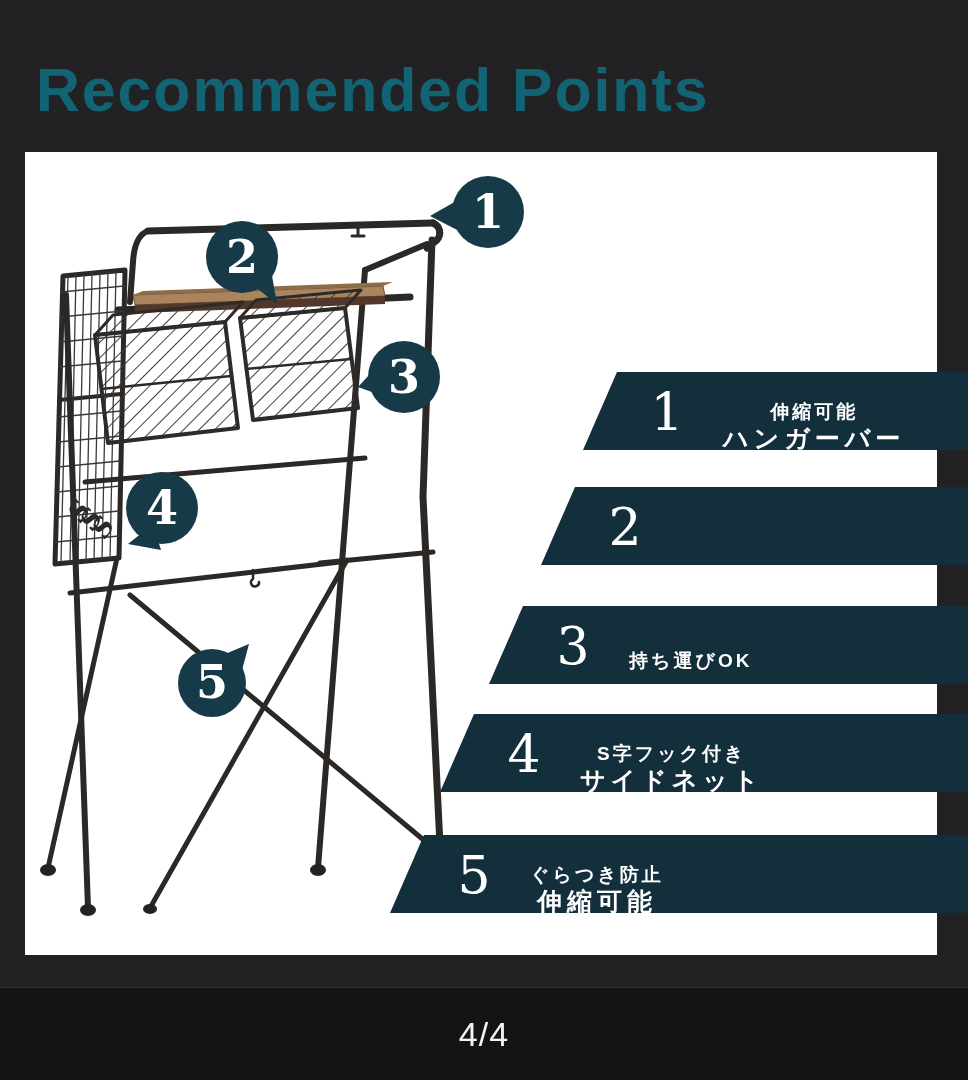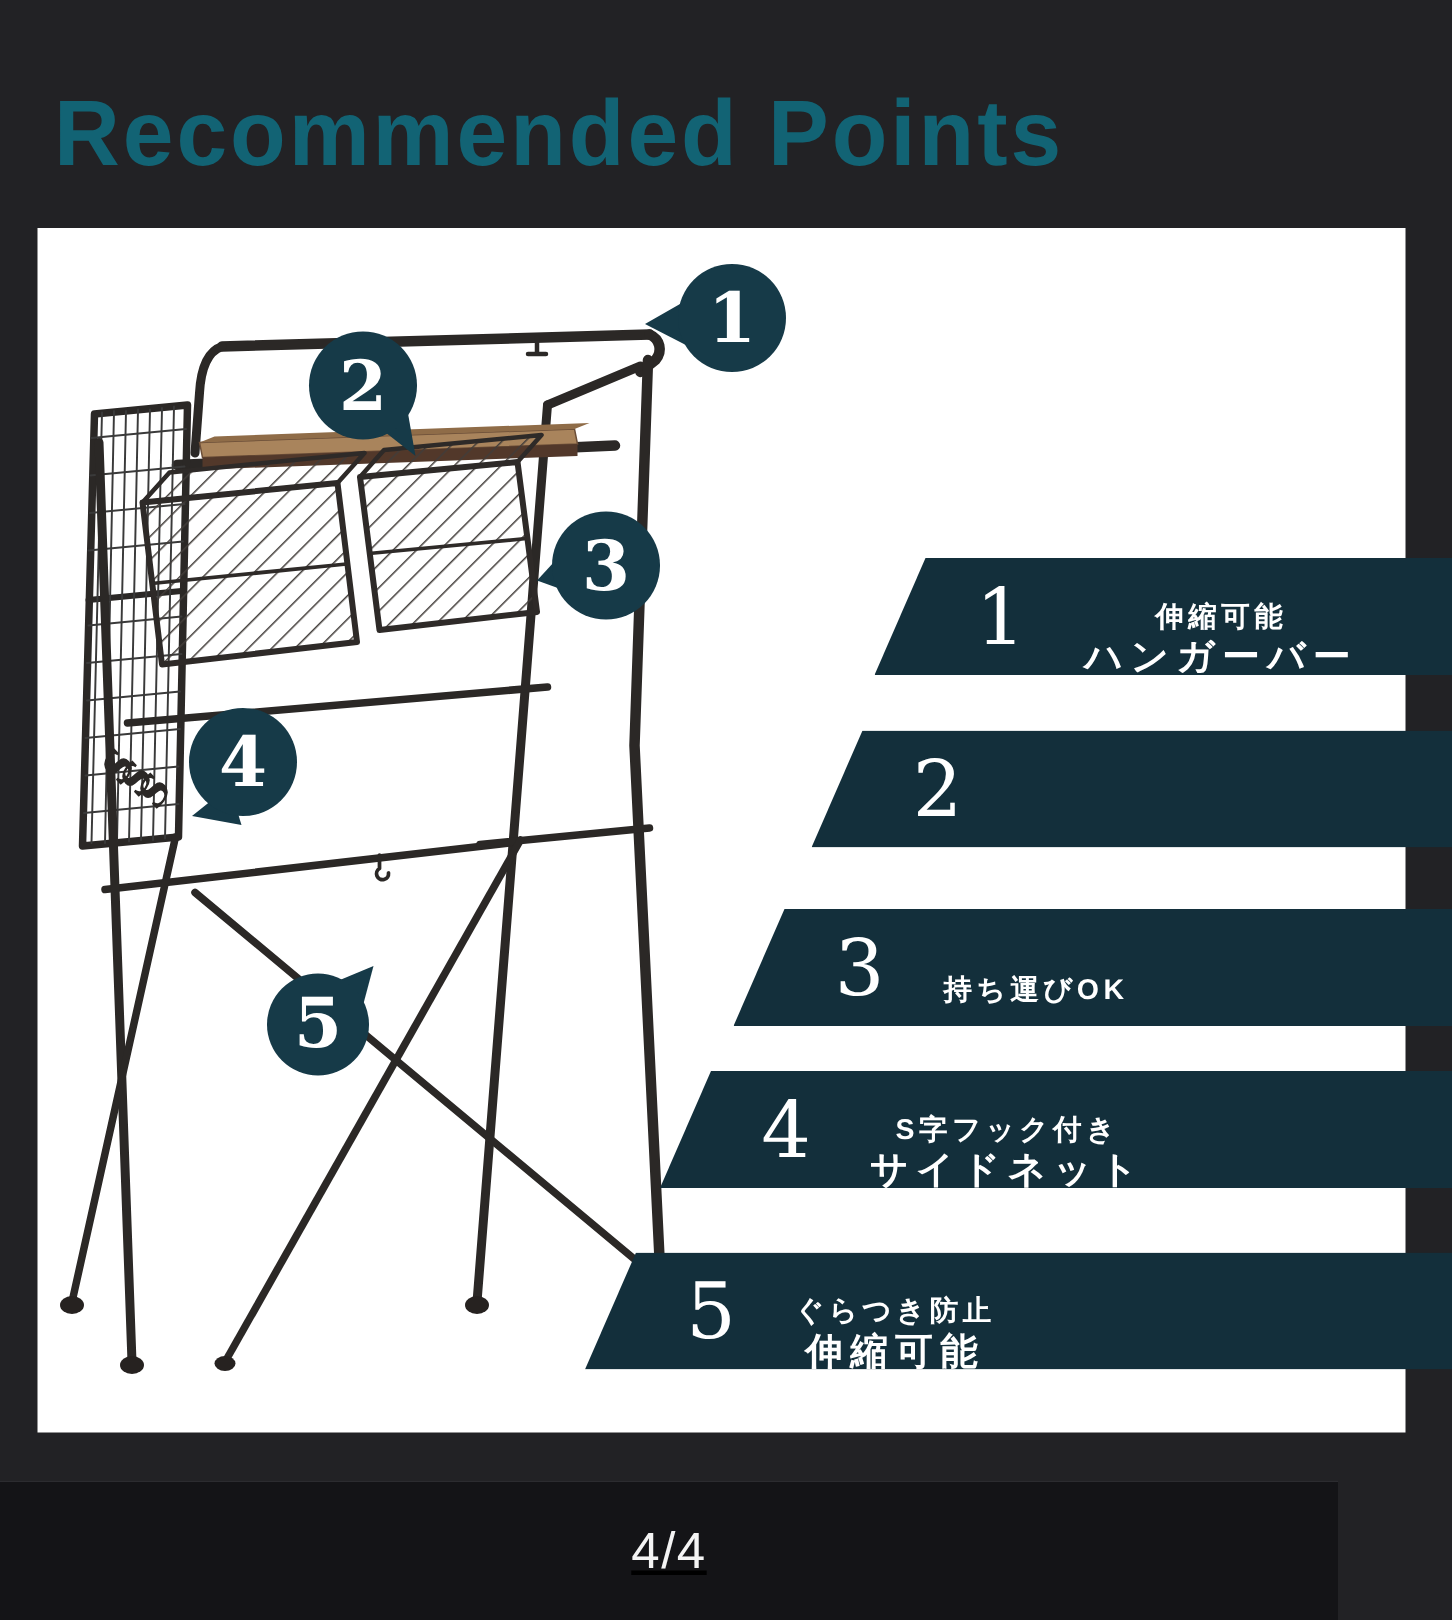--- a/index.html
+++ b/index.html
@@ -43,23 +43,23 @@
   .banner .label{
     font-size:25px;font-weight:bold;letter-spacing:5px;white-space:nowrap;
     margin-top:2px;
   }
   #banner-1{top:372px;width:385px;}
   #banner-2{top:487px;width:427px;}
   #banner-3{top:606px;width:479px;}
   #banner-4{top:714px;width:528px;}
   #banner-5{top:835px;width:578px;}
   .bottom-bar{
-    position:absolute;left:0;top:987px;width:892px;height:93px;
+    position:absolute;left:0;top:987px;width:968px;height:93px;
     background:#141417;border-top:1px solid #2c2c30;box-sizing:border-box;
-    display:flex;align-items:center;justify-content:center;text-decoration:underline;
+    display:flex;align-items:center;justify-content:center;
   }
   .pagination{
     color:#f4f4f4;font-size:34px;letter-spacing:1px;
   }
 </style>
 </head>
 <body>
 
 <div class="title">Recommended Points</div>
 

